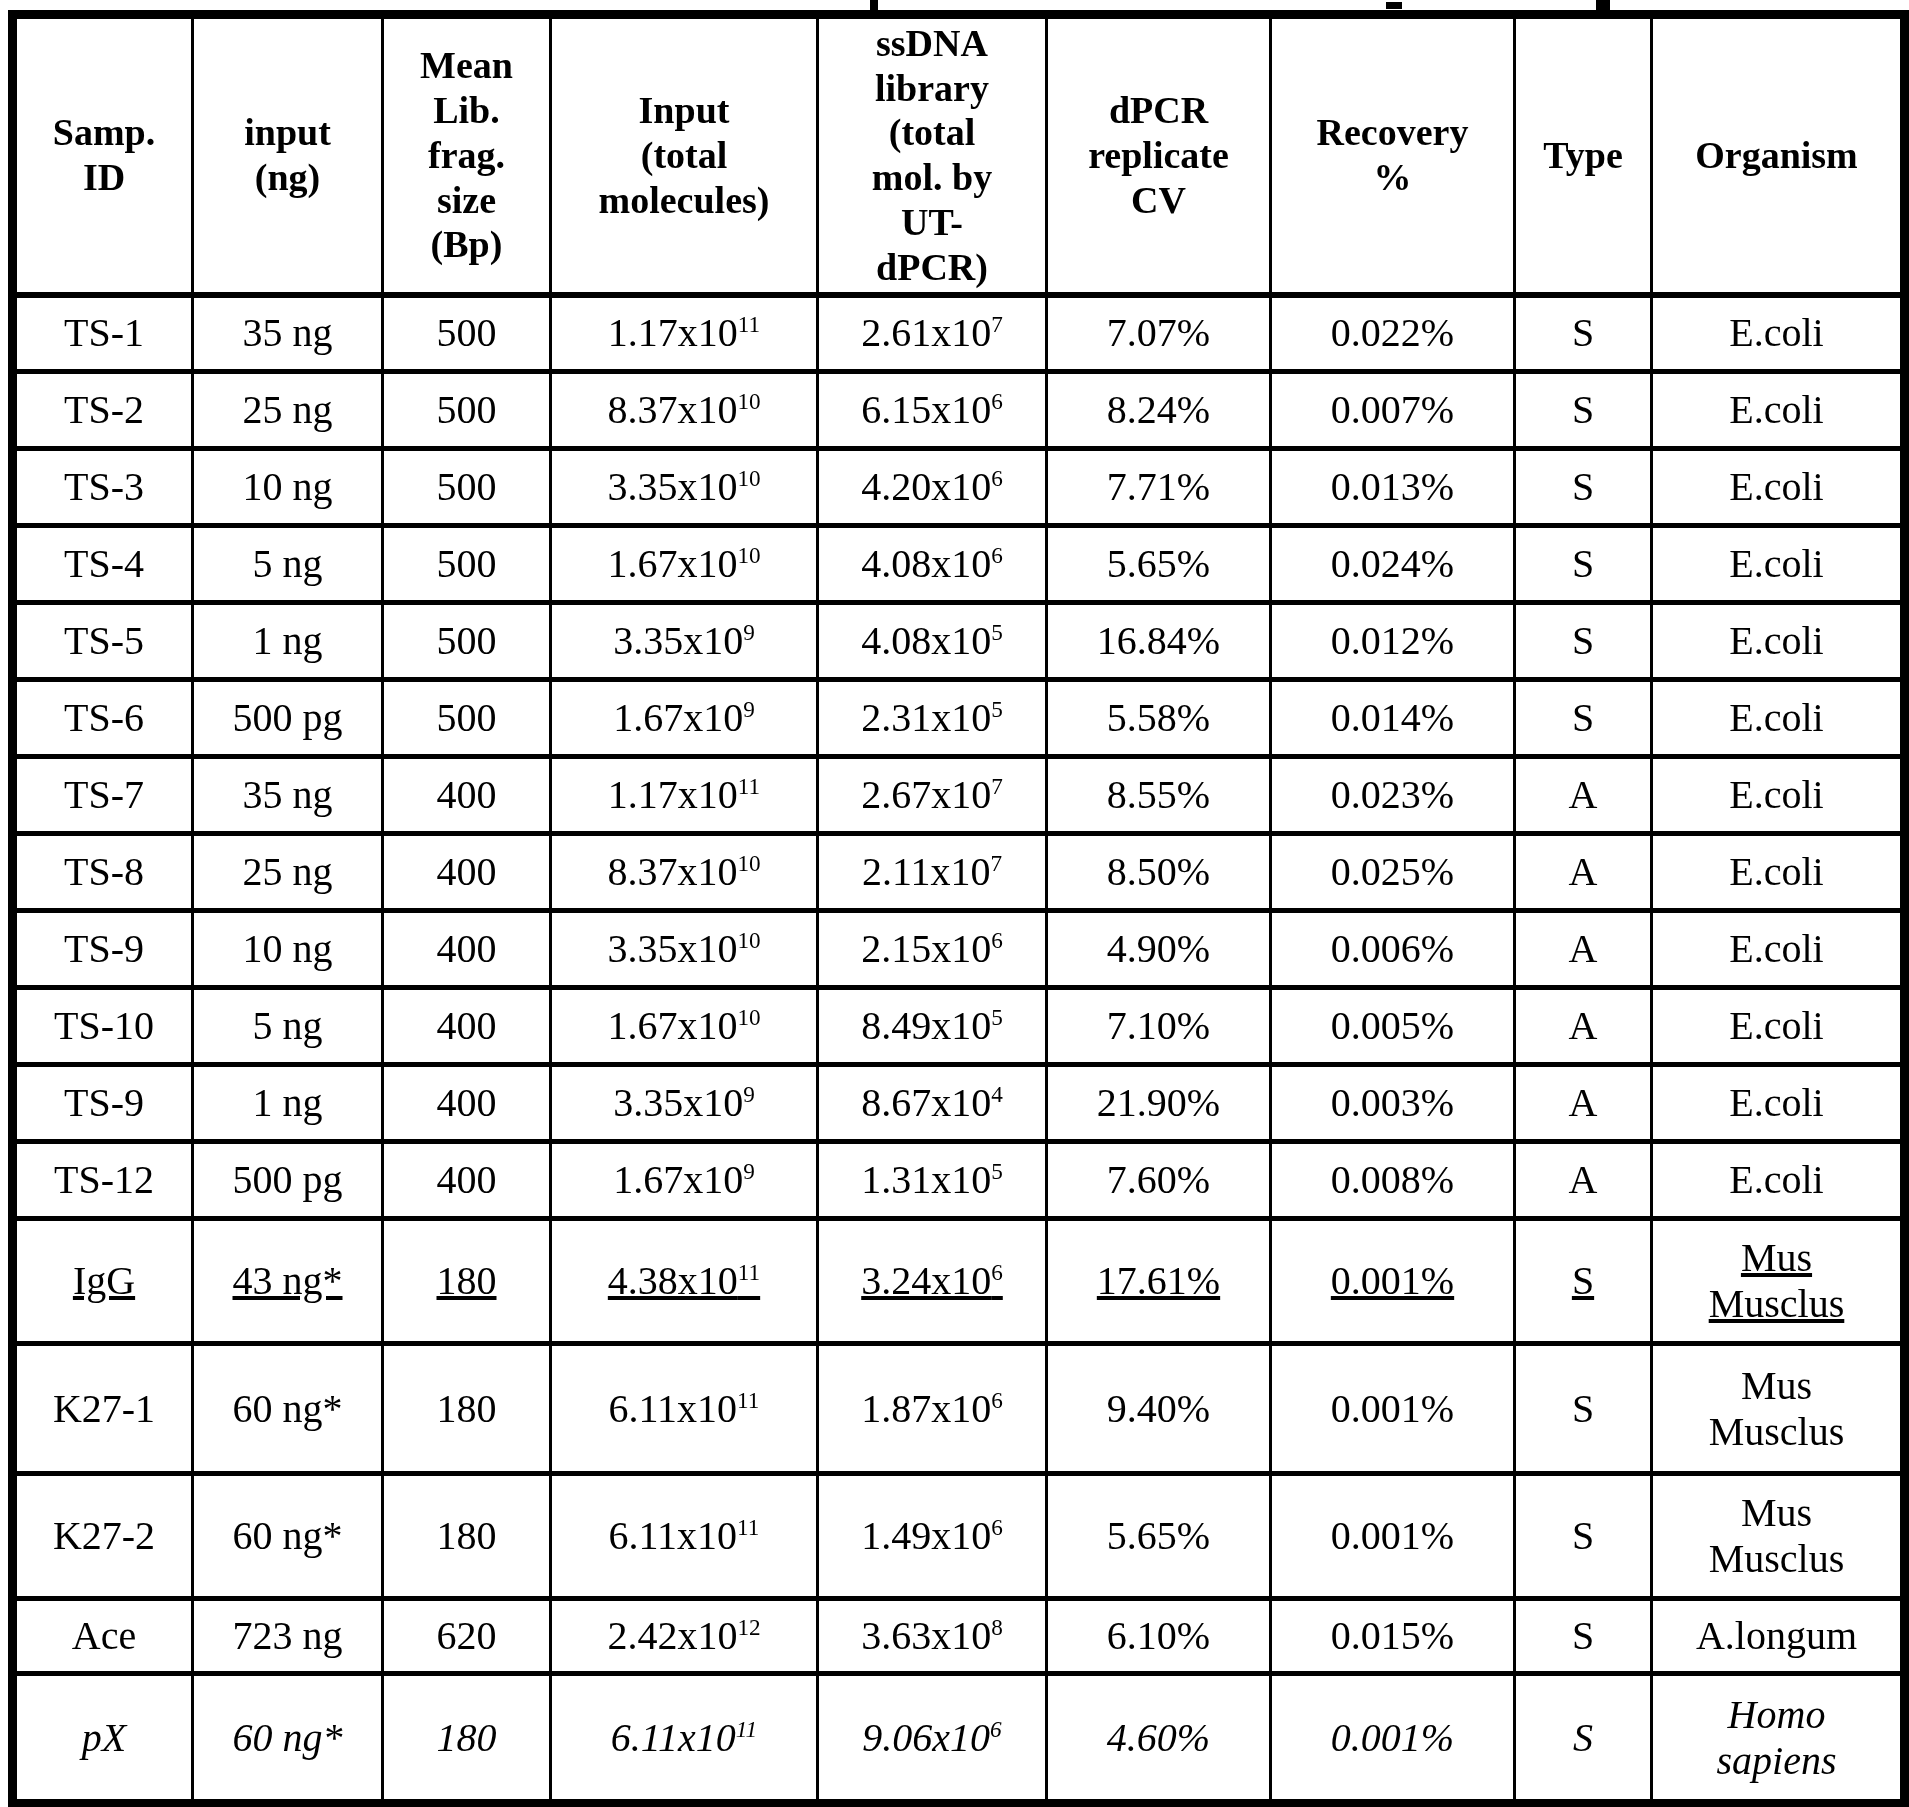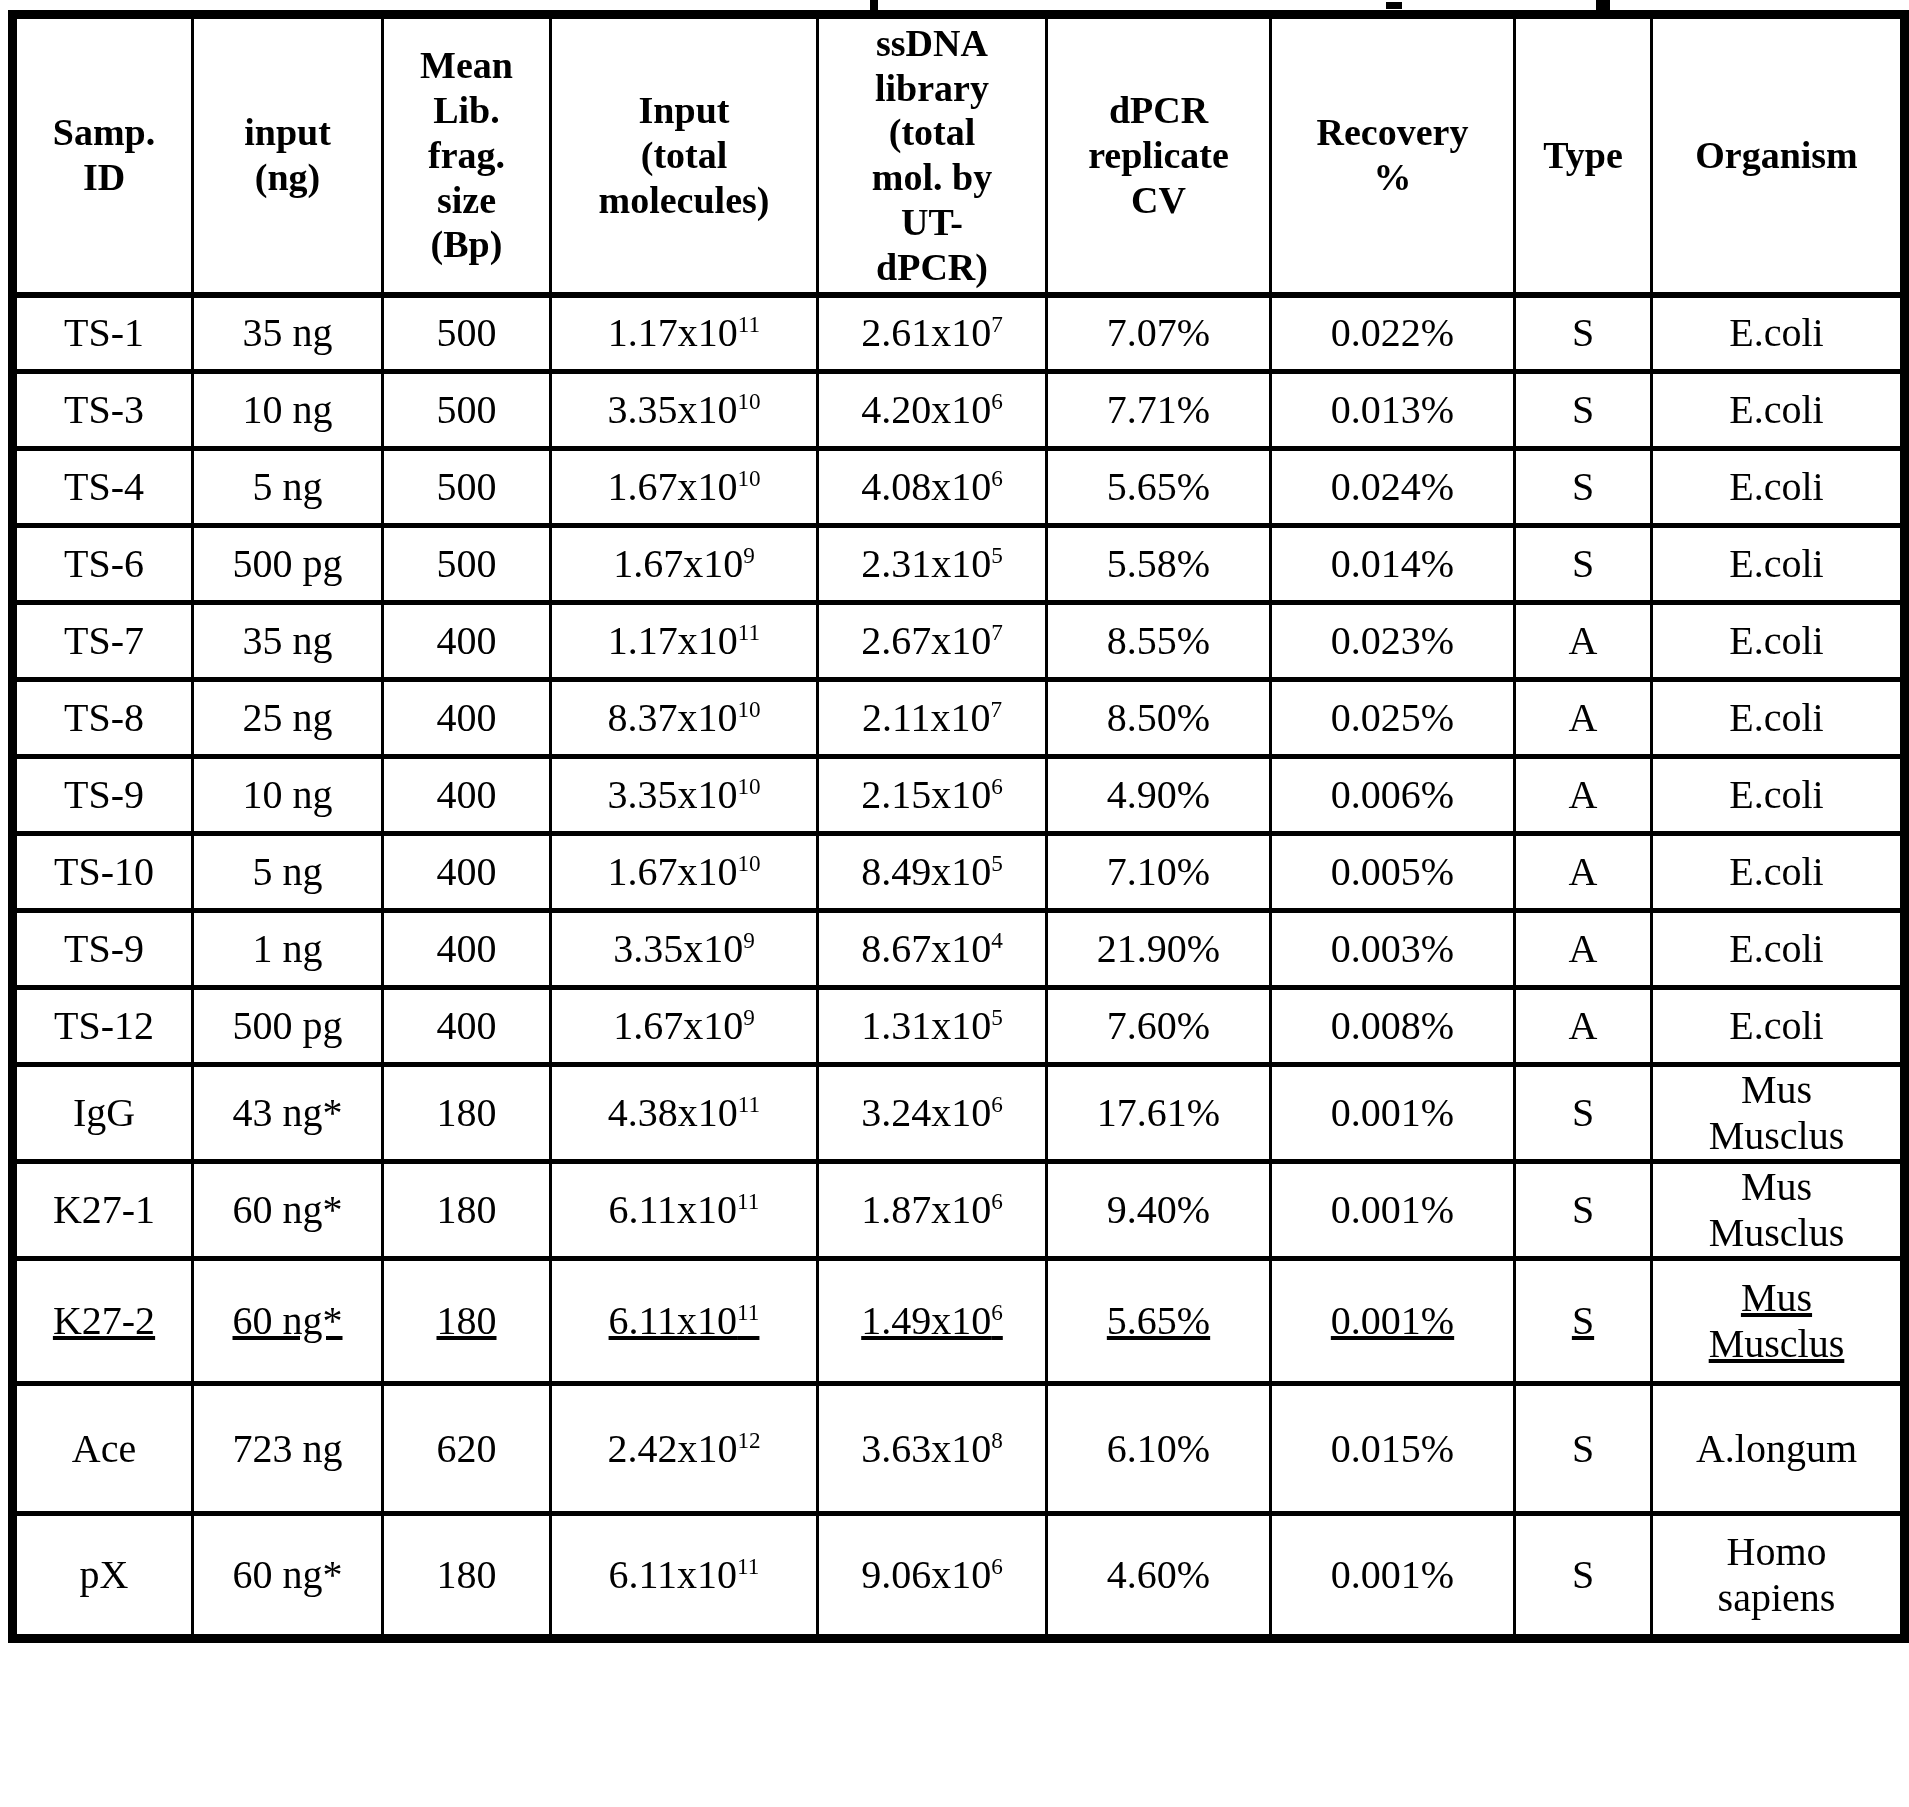--- a/index.html
+++ b/index.html
@@ -121,38 +121,60 @@
           <td>35 ng</td>
           <td>500</td>
           <td>1.17x10<sup>11</sup></td>
           <td>2.61x10<sup>7</sup></td>
           <td>7.07%</td>
           <td>0.022%</td>
           <td>S</td>
           <td>E.coli</td>
         </tr>
         <tr>
+          <td>TS-2</td>
+          <td>25 ng</td>
+          <td>500</td>
+          <td>8.37x10<sup>10</sup></td>
+          <td>6.15x10<sup>6</sup></td>
+          <td>8.24%</td>
+          <td>0.007%</td>
+          <td>S</td>
+          <td>E.coli</td>
+        </tr>
+        <tr>
           <td>TS-3</td>
           <td>10 ng</td>
           <td>500</td>
           <td>3.35x10<sup>10</sup></td>
           <td>4.20x10<sup>6</sup></td>
           <td>7.71%</td>
           <td>0.013%</td>
           <td>S</td>
           <td>E.coli</td>
         </tr>
         <tr>
           <td>TS-4</td>
           <td>5 ng</td>
           <td>500</td>
           <td>1.67x10<sup>10</sup></td>
           <td>4.08x10<sup>6</sup></td>
           <td>5.65%</td>
           <td>0.024%</td>
+          <td>S</td>
+          <td>E.coli</td>
+        </tr>
+        <tr>
+          <td>TS-5</td>
+          <td>1 ng</td>
+          <td>500</td>
+          <td>3.35x10<sup>9</sup></td>
+          <td>4.08x10<sup>5</sup></td>
+          <td>16.84%</td>
+          <td>0.012%</td>
           <td>S</td>
           <td>E.coli</td>
         </tr>
         <tr>
           <td>TS-6</td>
           <td>500 pg</td>
           <td>500</td>
           <td>1.67x10<sup>9</sup></td>
           <td>2.31x10<sup>5</sup></td>
           <td>5.58%</td>

